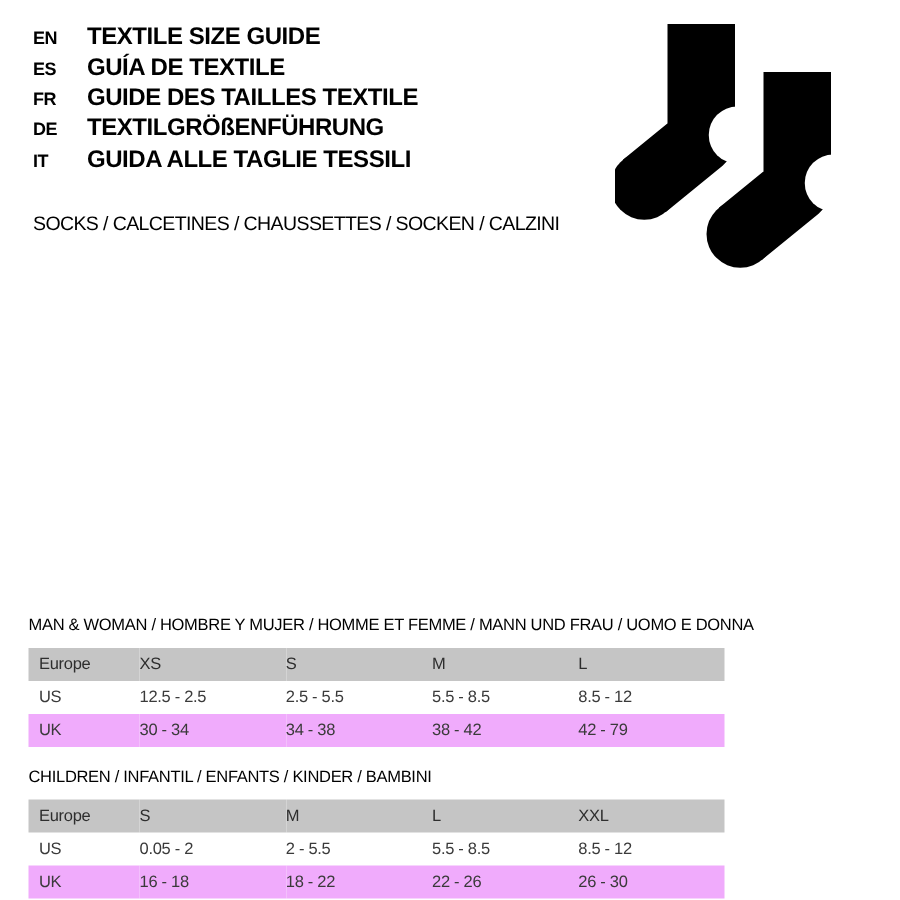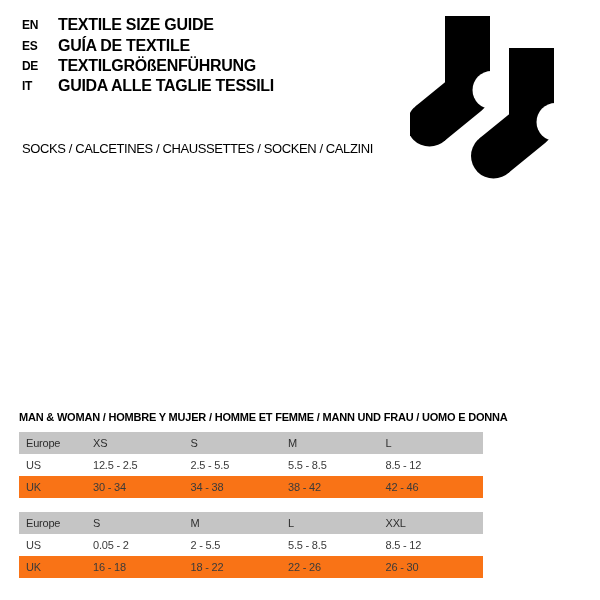--- a/index.html
+++ b/index.html
@@ -16,45 +16,49 @@
   .product-line { position:absolute; left:22px; top:107px; font-weight:normal; font-size:13px;
                   letter-spacing:-0.4px; color:#000; white-space:nowrap;margin-top:34px; }
 
   
   .socks-svg { position:absolute; left:410px; top:13px; }
 
   
   .size-table { position:absolute; left:19px; width:464px; }
   .table-man { top:411px; }
   .table-children { top:512px; }
-  .table-title { font-size:11px; font-weight:bold; letter-spacing:-0.2px; color:#000;
+  .table-title { font-size:11px; font-weight:normal; letter-spacing:-0.2px; color:#000;
                  margin:0 0 9px 0; white-space:nowrap; }
   table { border-collapse:collapse; width:100%; table-layout:fixed; }
   tr { height:22px;margin-top:40px; }
   thead tr { background:#c5c5c5; }
-  tbody tr.alt { background:#f97316; }
+  tbody tr.alt { background:#f0abfc; }
   th, td { font-size:11px; font-weight:400; color:#3a3a3a; text-align:left; padding:0;
            letter-spacing:-0.2px; white-space:nowrap; }
   th { color:#2e2e2e; }
   col.label-col { width:74px; }
   th.row-head, td.row-head { text-align:left; padding-left:7px; }
 </style>
 </head>
 <body>
 
 <div class="page">
 
   <div class="lang-block">
     <div class="lang-row">
       <span class="code">EN</span>
       <span class="label">TEXTILE SIZE GUIDE</span>
     </div>
     <div class="lang-row">
       <span class="code">ES</span>
       <span class="label">GUÍA DE TEXTILE</span>
+    </div>
+    <div class="lang-row">
+      <span class="code">FR</span>
+      <span class="label">GUIDE DES TAILLES TEXTILE</span>
     </div>
     <div class="lang-row">
       <span class="code">DE</span>
       <span class="label">TEXTILGRÖßENFÜHRUNG</span>
     </div>
     <div class="lang-row">
       <span class="code">IT</span>
       <span class="label">GUIDA ALLE TAGLIE TESSILI</span>
     </div>
   </div>
@@ -99,27 +103,28 @@
           <td>12.5 - 2.5</td>
           <td>2.5 - 5.5</td>
           <td>5.5 - 8.5</td>
           <td>8.5 - 12</td>
         </tr>
         <tr class="alt">
           <td class="row-head">UK</td>
           <td>30 - 34</td>
           <td>34 - 38</td>
           <td>38 - 42</td>
-          <td>42 - 46</td>
+          <td>42 - 79</td>
         </tr>
       </tbody>
     </table>
   </section>
 
   <section class="size-table table-children">
+    <h2 class="table-title">CHILDREN / INFANTIL / ENFANTS / KINDER / BAMBINI</h2>
     <table>
       <colgroup>
           <col class="label-col">
           <col>
           <col>
           <col>
           <col>
         </colgroup>
       <thead>
         <tr>

